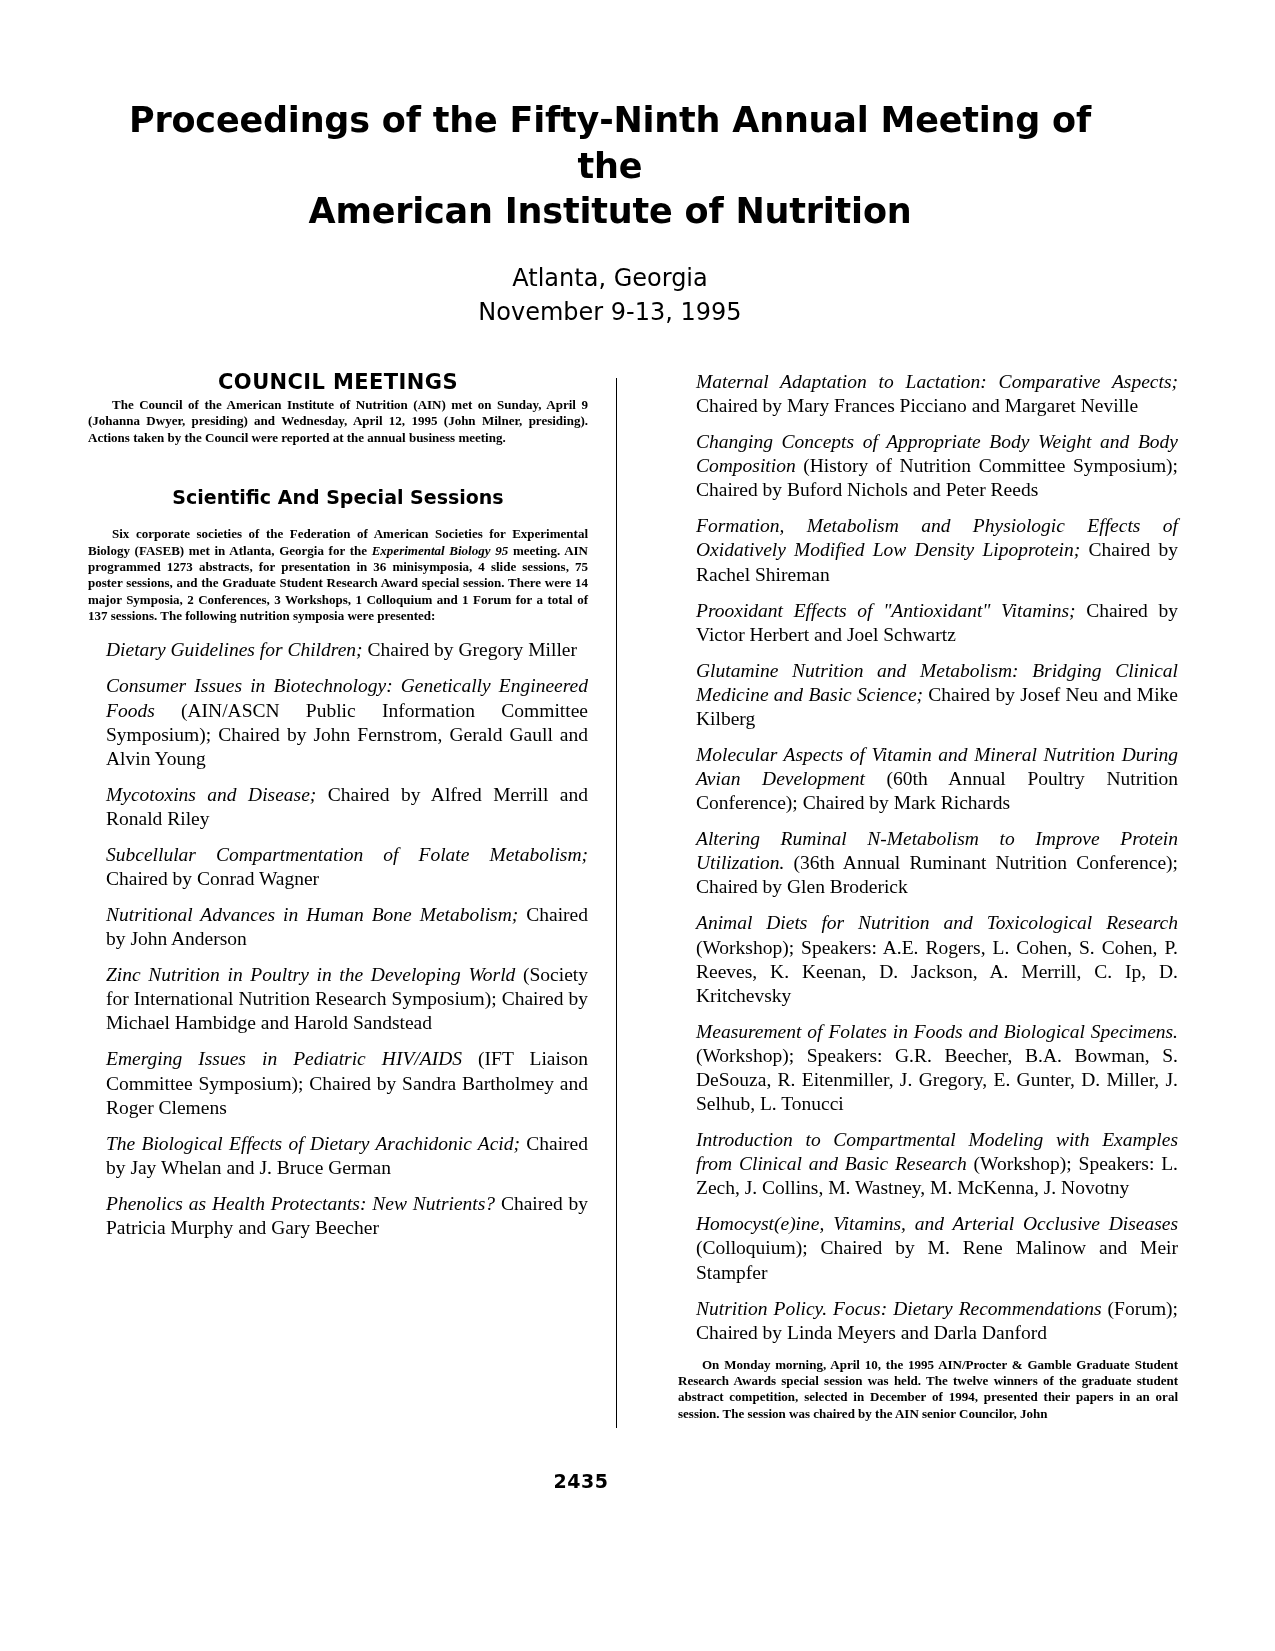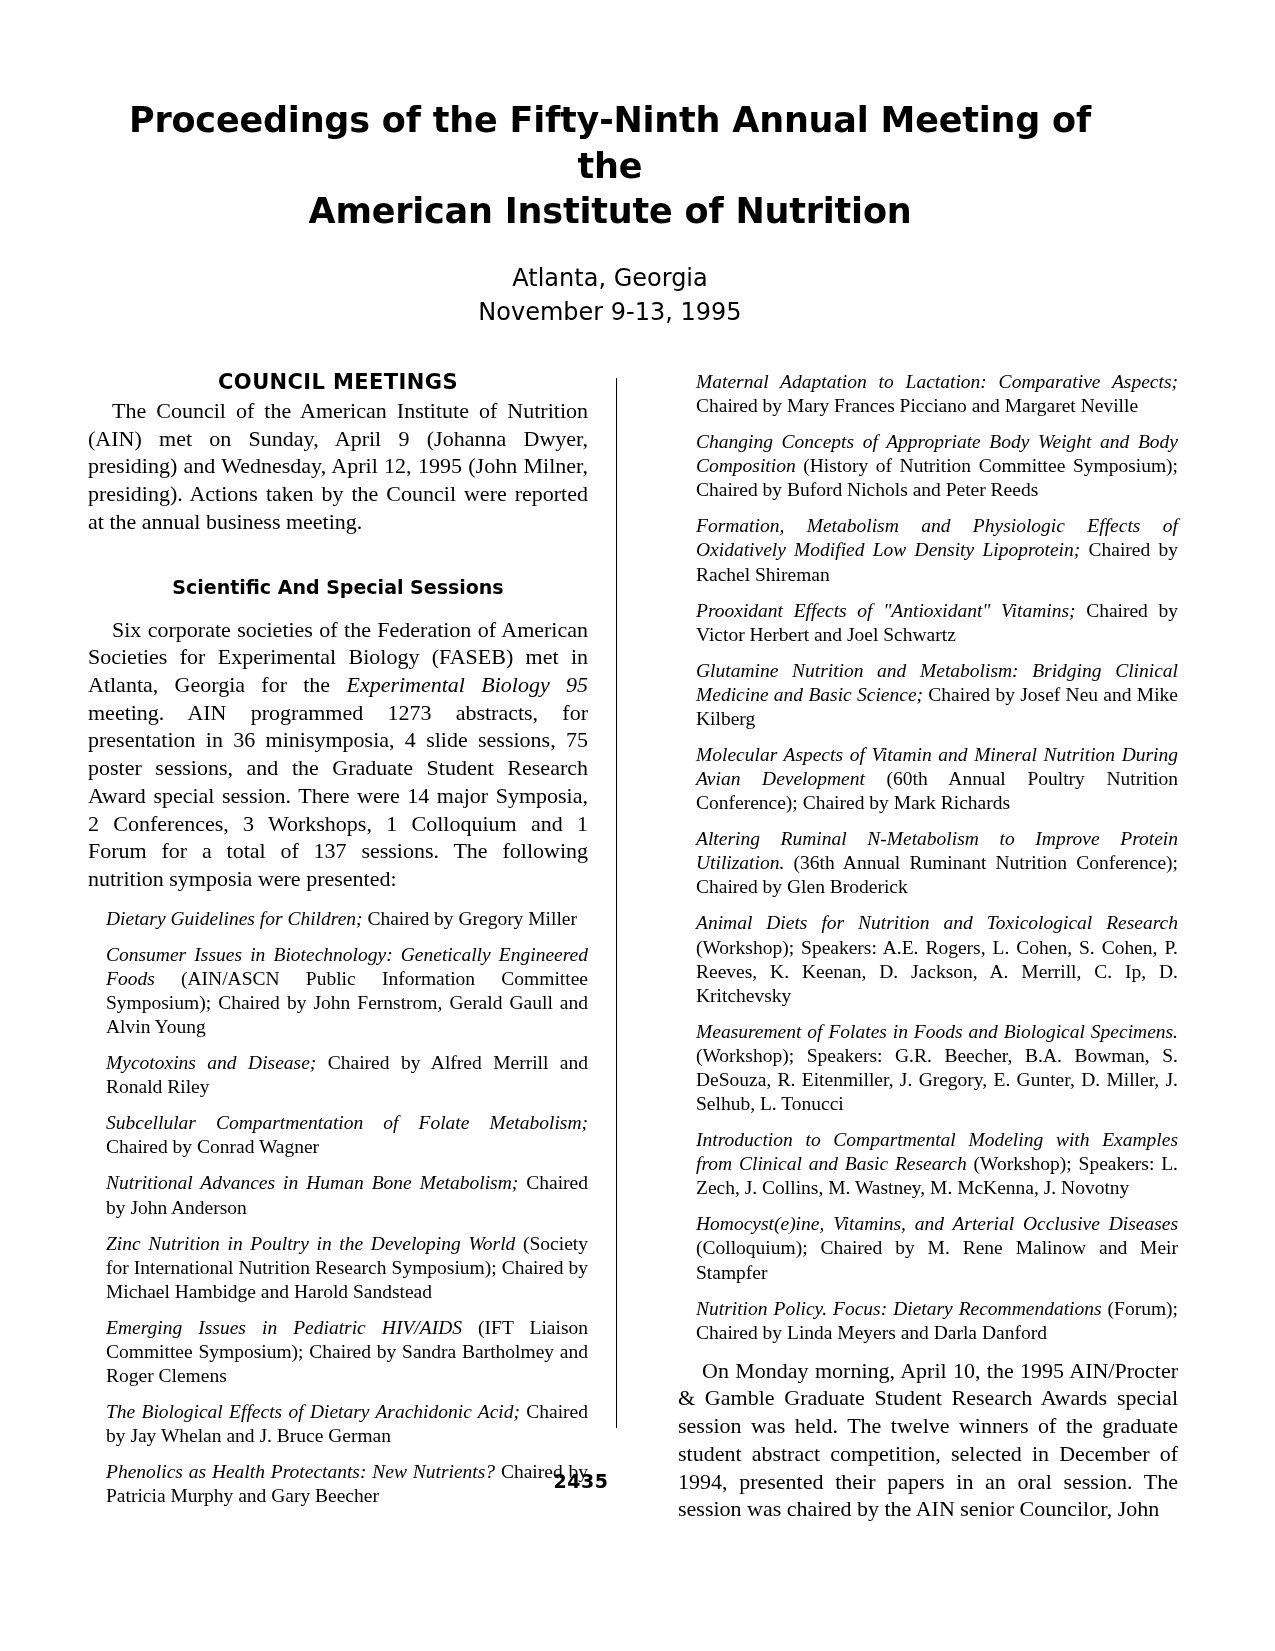--- a/index.html
+++ b/index.html
@@ -73,25 +73,26 @@
   }
   h3.sub-head {
     font-family: "DejaVu Sans", sans-serif;
     font-weight: bold;
     font-size: 19px;
     text-align: center;
     margin: 40px 0 18px 0;
   }
   p.para {
     margin: 0 0 14px 0;
-    font-size: 22px;
+    font-size: 13px;
     line-height: 1.26;
     text-align: justify;
     text-indent: 24px;
     hyphens: auto;
+    font-weight: bold;
   }
   ul.sym-list {
     list-style: none;
     margin: 0;
     padding: 0;
   }
   ul.sym-list li {
     font-size: 19.5px;
     line-height: 1.235;
     text-align: justify;

